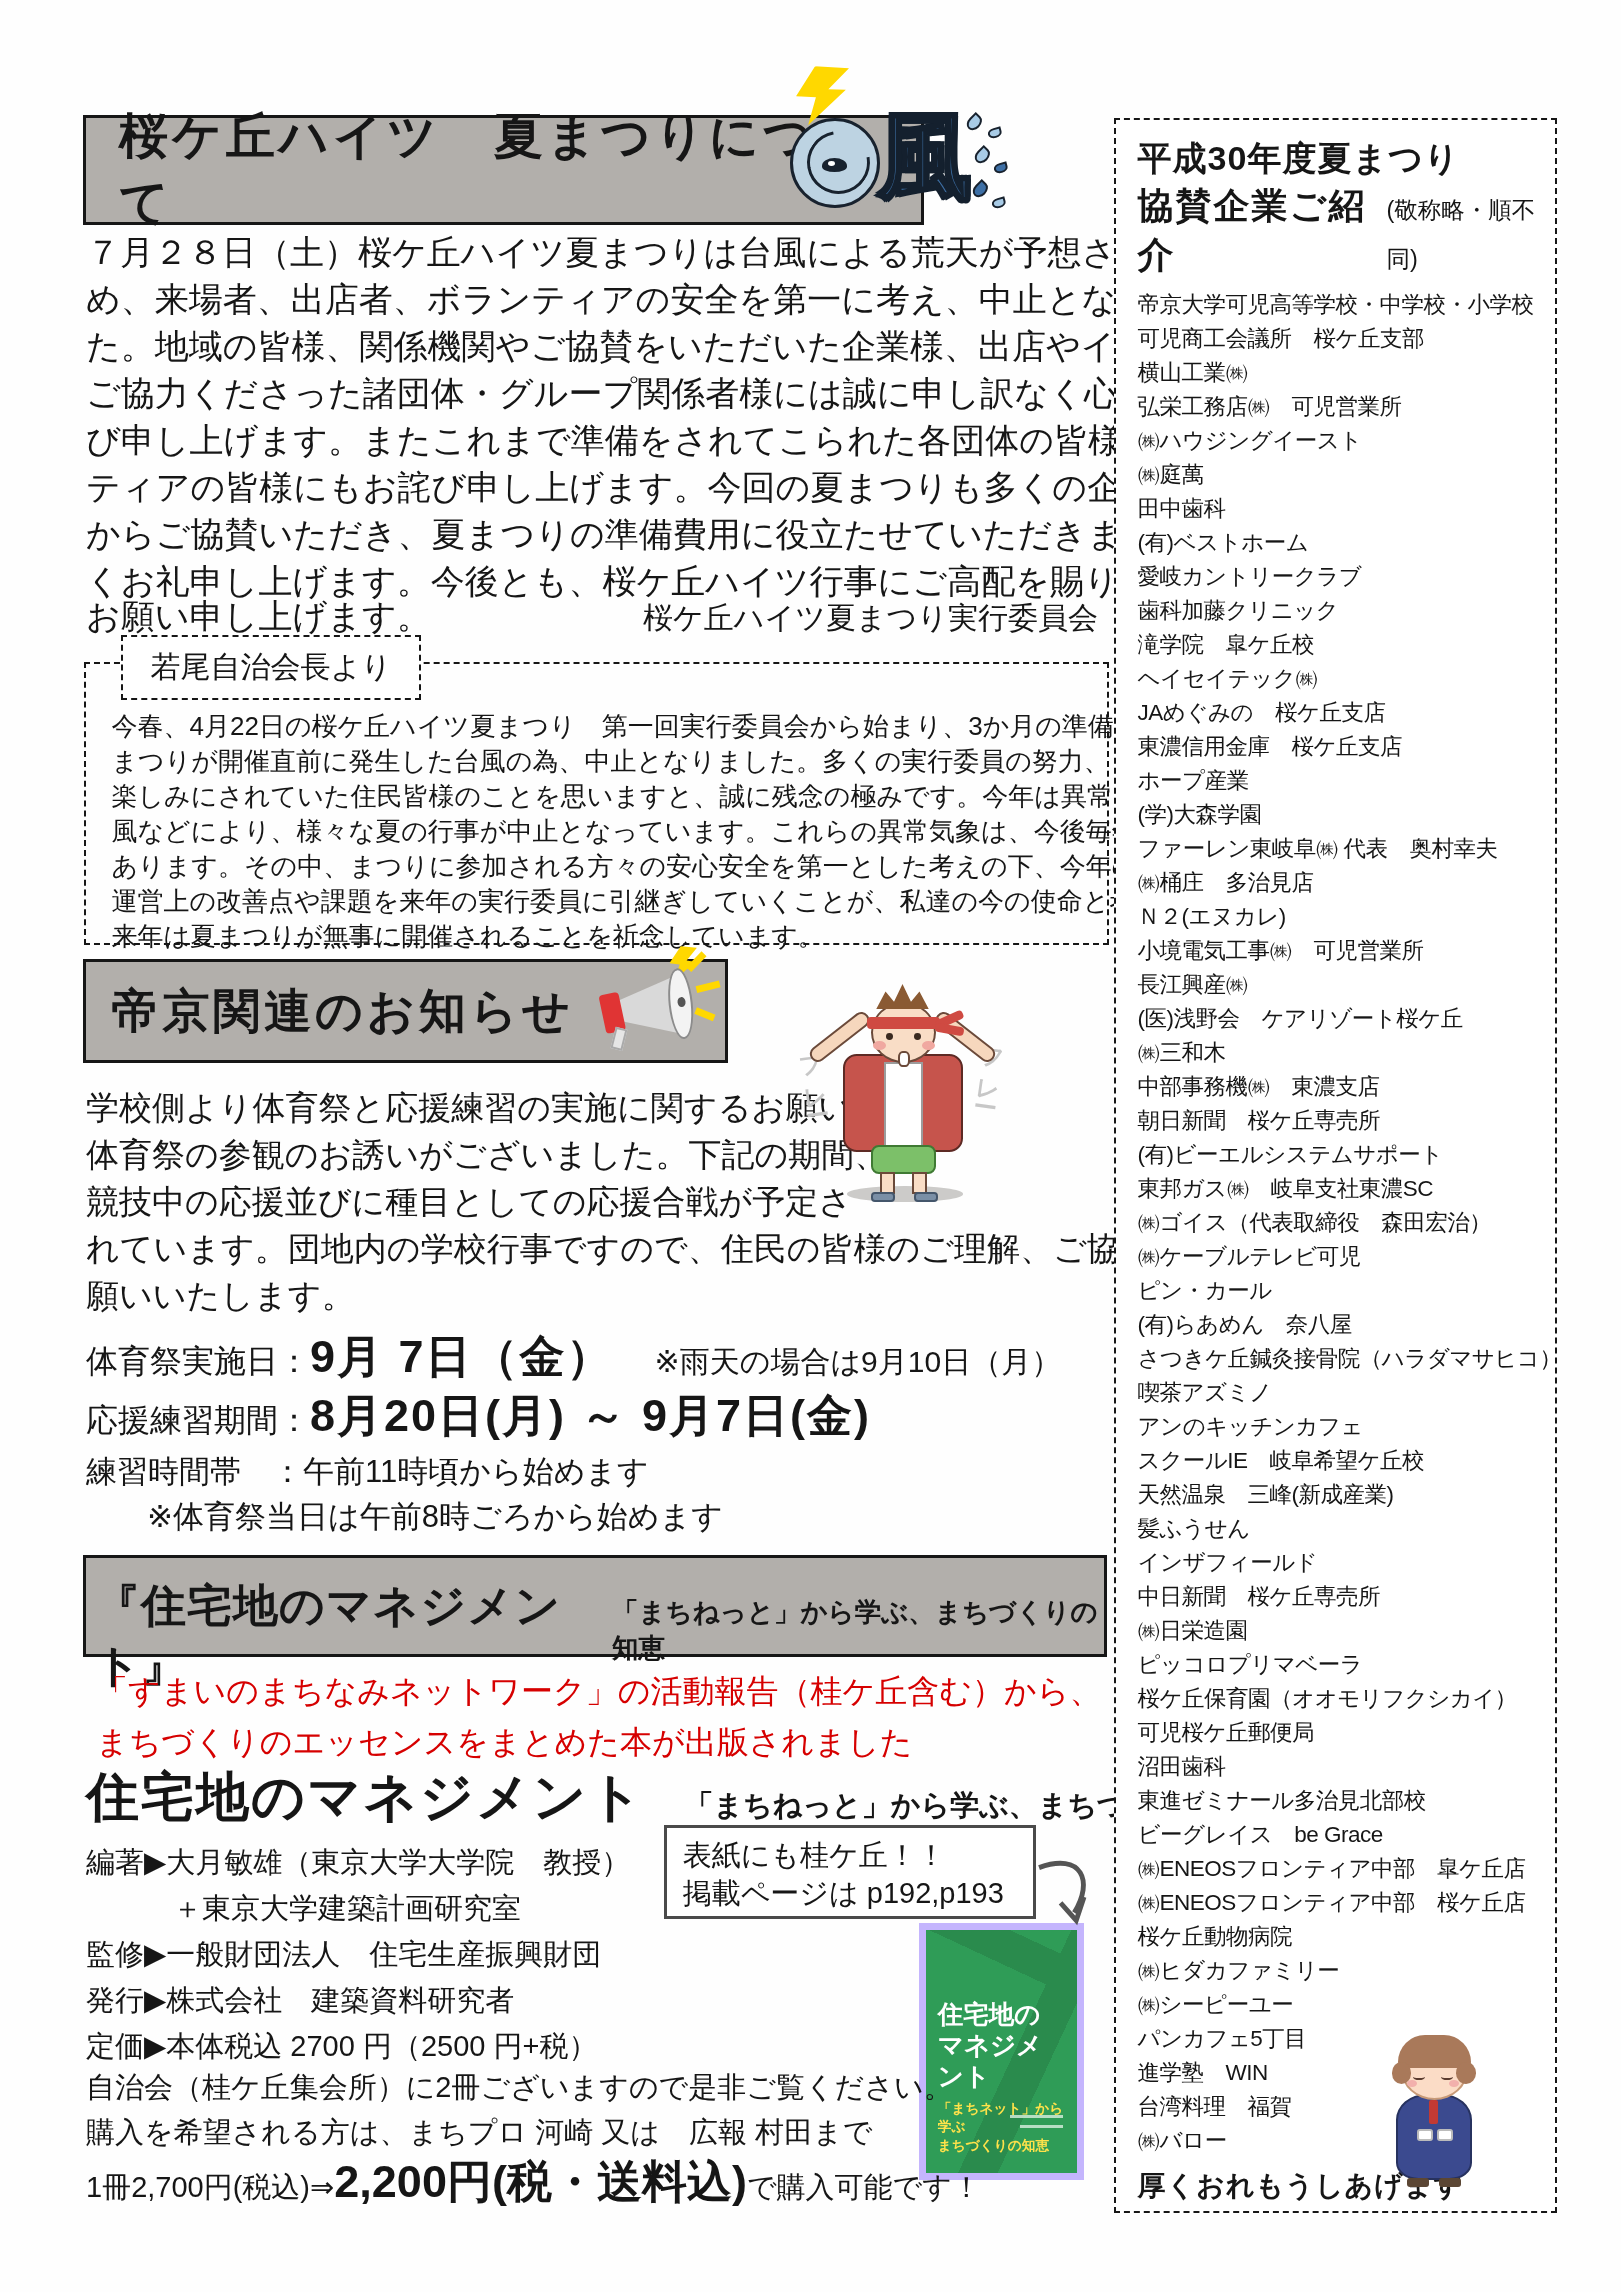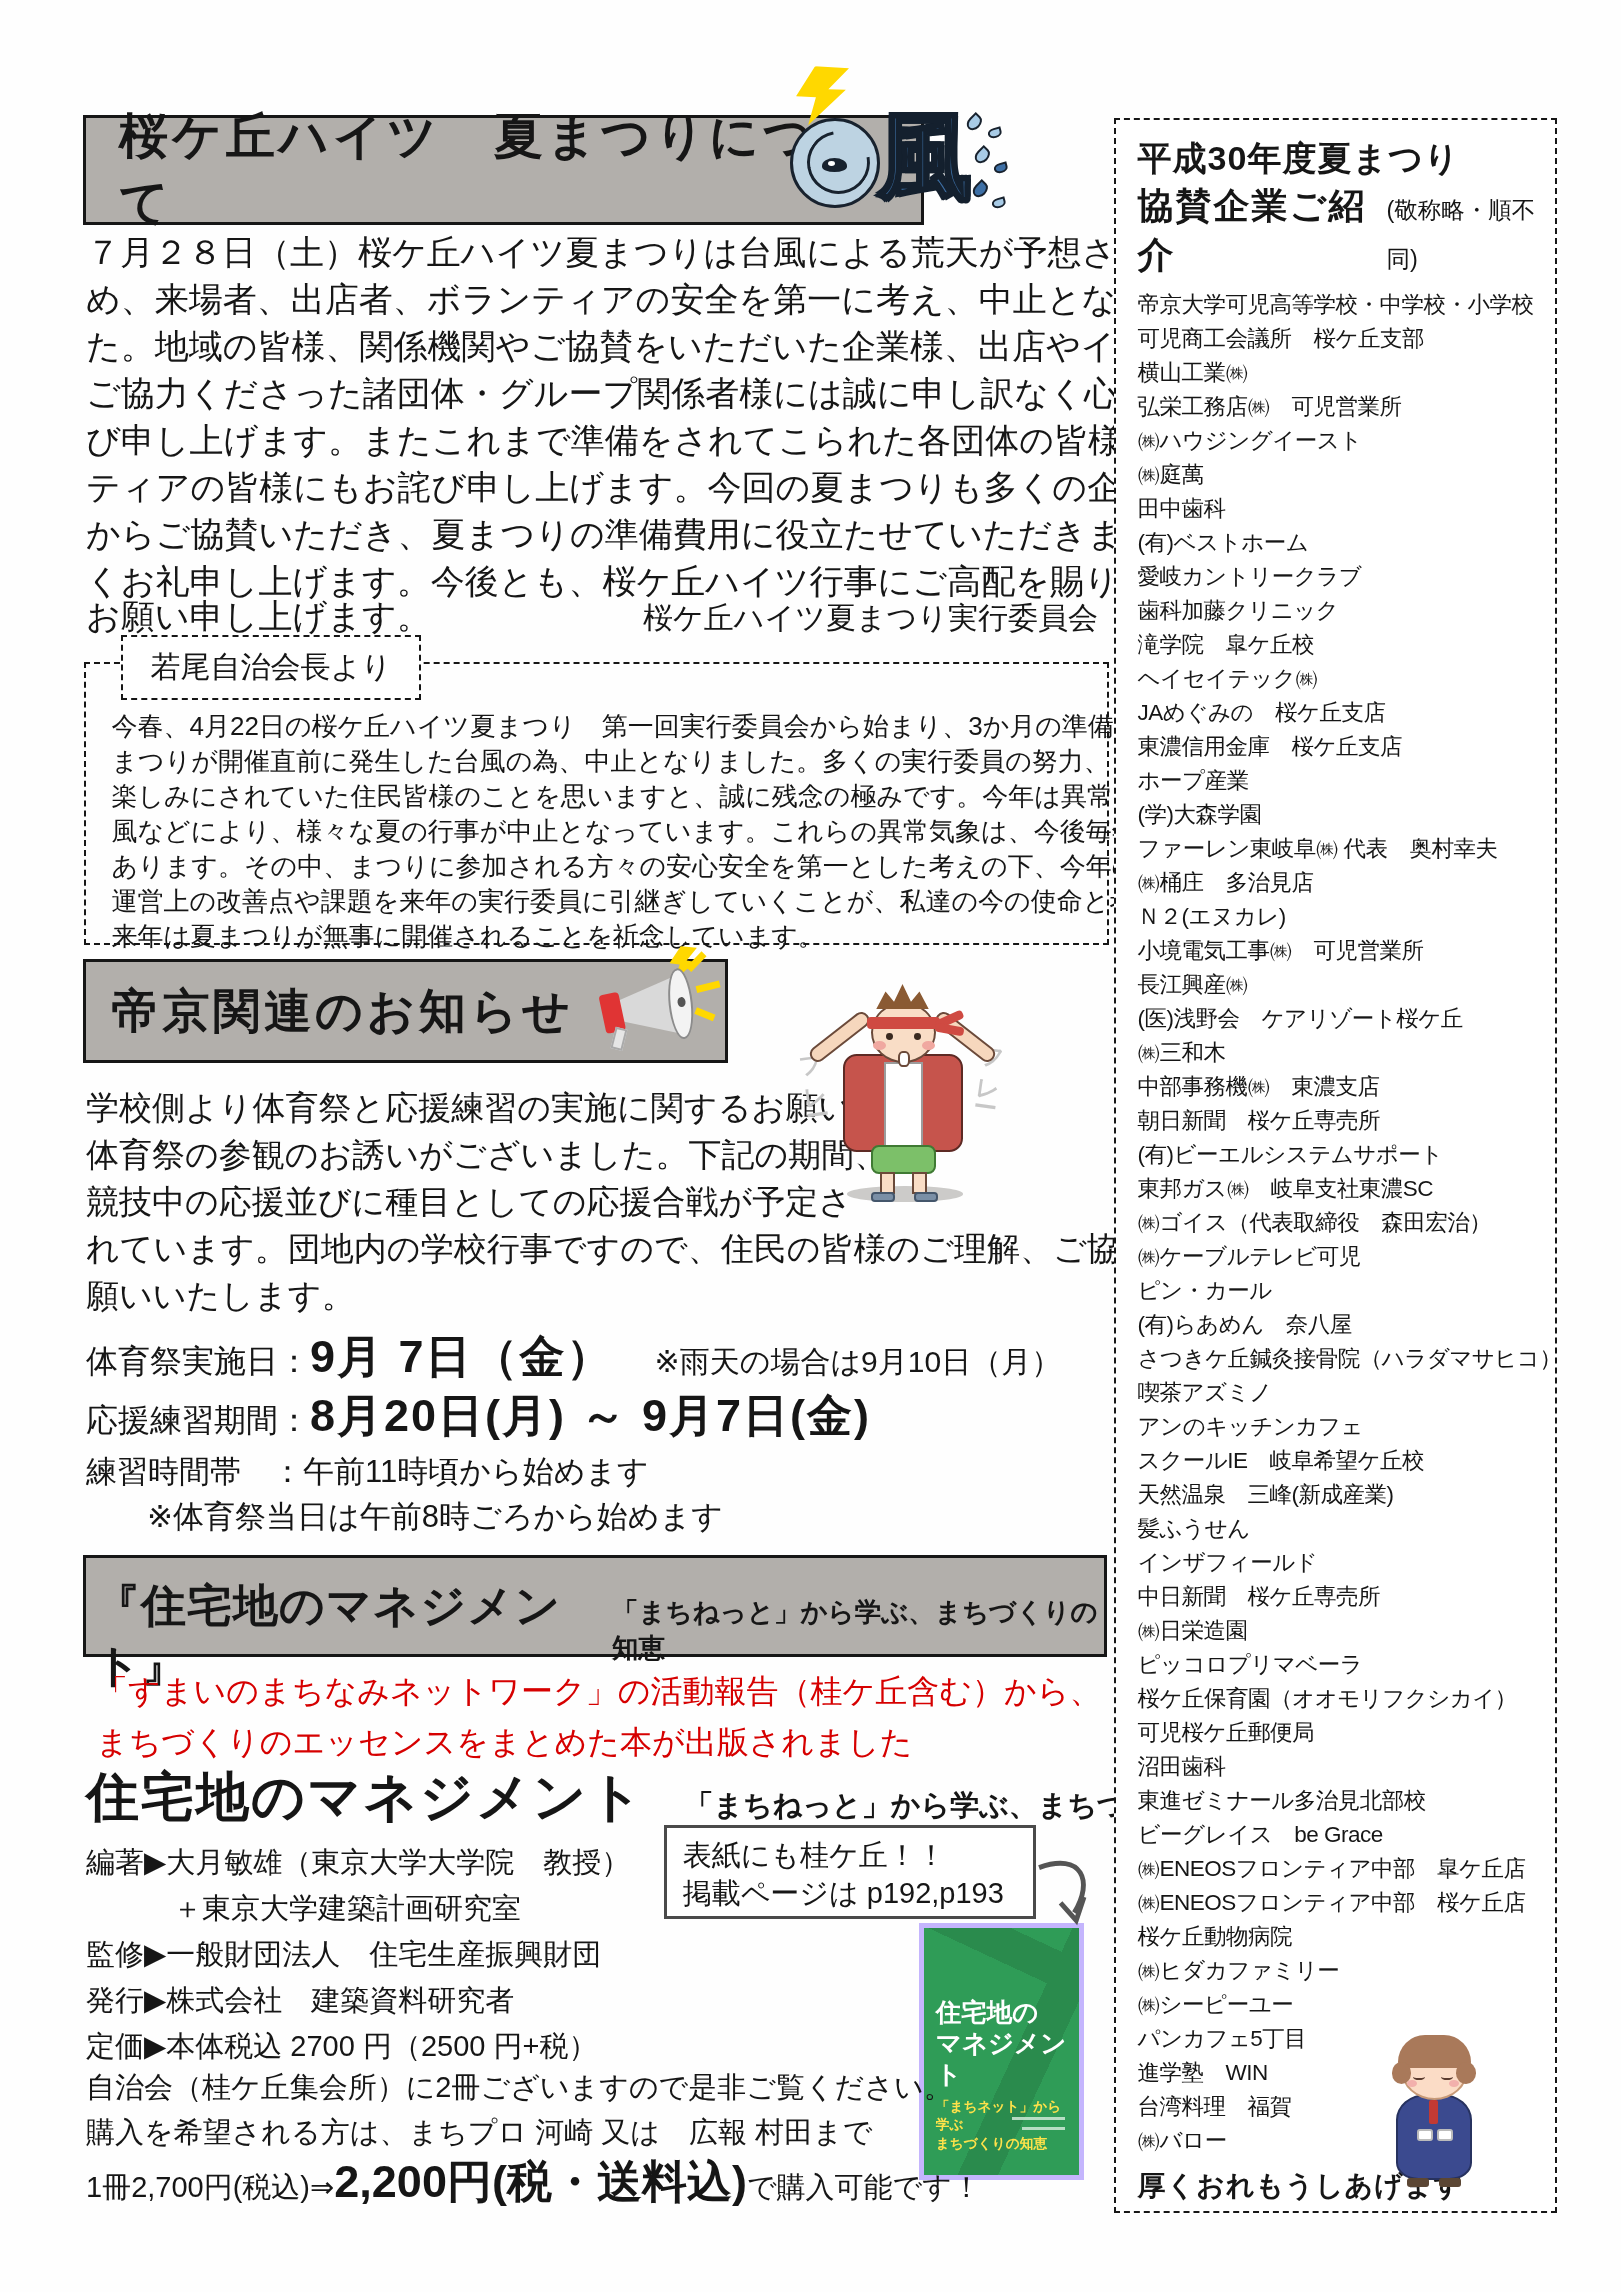--- a/index.html
+++ b/index.html
@@ -105,21 +105,21 @@
   .headline .hsub { font-size:29px; font-weight:bold; margin-left:15.7px; }
 
   .bookinfo { position:absolute; left:86px; top:1839px; font-size:29px; }
   .bookinfo .line { line-height:46px; white-space:nowrap; }
 
   .callout { position:absolute; left:664px; top:1825px; width:372px; height:94px; border:3.9px solid #4a4a4a;
              background:#fff; padding:7.8px 15.7px; font-size:29px; z-index:2; }
   .callout .line { line-height:38px; white-space:nowrap; }
   .curl-arrow { position:absolute; left:1031px; top:1852px; z-index:2; }
 
-  .cover { position:absolute; left:919px; top:1923px; width:165px; height:257px; background:#2f9c57; border:5px solid #c4b5fd;
+  .cover { position:absolute; left:919px; top:1923px; width:165px; height:257px; background:#2f9c57; border:7px solid #c4b5fd;
            padding:69px 9.8px 0 11.8px; overflow:hidden; }
   .cover::before { content:""; position:absolute; left:0; top:0; width:100%; height:100%;
            background:linear-gradient(115deg, transparent 55%, #28854a 55%, #28854a 70%, transparent 70%),
                       linear-gradient(25deg, transparent 78%, #28854a 78%, #28854a 90%, transparent 90%); opacity:.7; }
   .cover .cv-title { position:relative; color:#fff; font-size:25.5px; font-weight:900; line-height:31px; }
   .cover .cv-sub { position:relative; color:#ffe24a; font-size:13.7px; font-weight:bold; line-height:18.6px; margin-top:7.8px; }
   .cover .cv-rule { position:absolute; right:13.7px; bottom:55px; width:53px; height:2.9px; background:#d9efe0; opacity:.8; }
   .cover .cv-rule.r2 { bottom:45px; width:43px; }
 
   .purchase { position:absolute; left:86px; font-size:29px; white-space:nowrap; }

